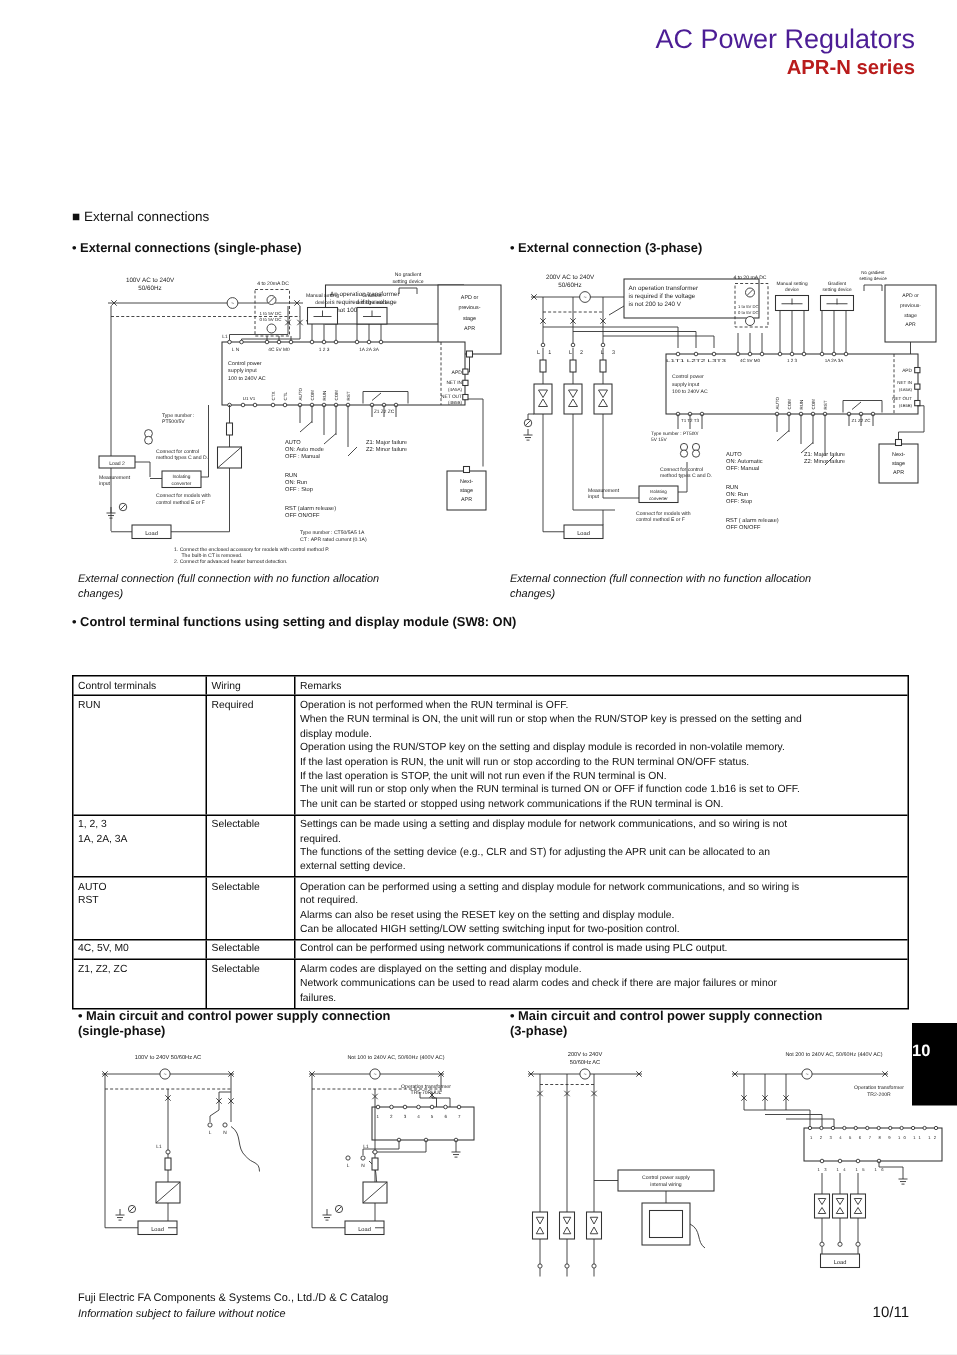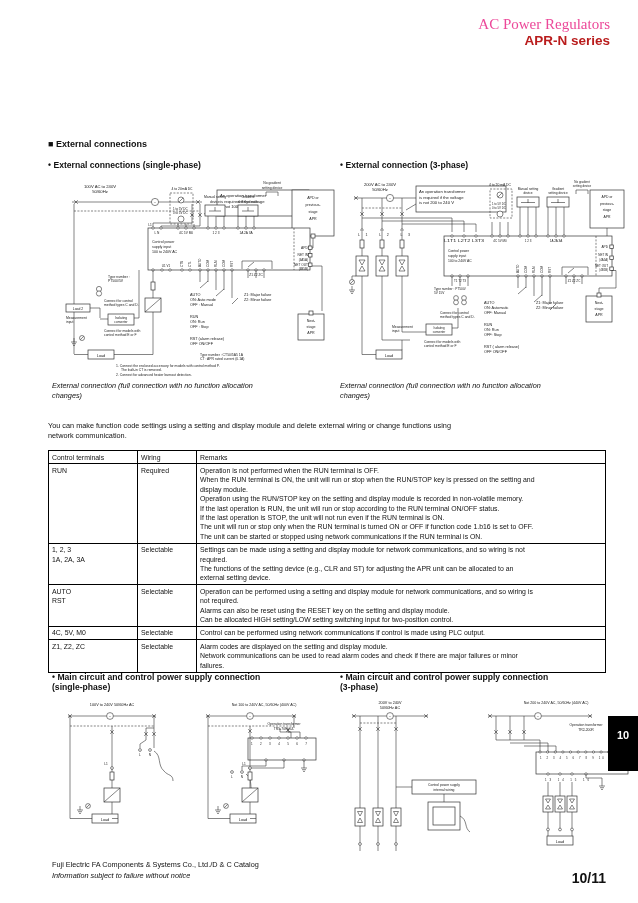--- a/index.html
+++ b/index.html
@@ -1,36 +1,36 @@
 <!DOCTYPE html>
 <html><head>
 <meta charset="utf-8">
 <style>
   html,body{margin:0;padding:0;background:#e8e8e8;}
   .page{position:relative;width:638px;height:903px;background:#ffffff;margin:0 auto;
         font-family:"Liberation Sans",sans-serif;color:#111;overflow:hidden;}
   .abs{position:absolute;}
-  .title1{font-size:15px;color:#ec4899;font-family:Liberation Serif, serif;}
+  .title1{font-size:18px;color:#4c1d95;}
   .title2{font-size:13.5px;font-weight:bold;color:#b91c1c;}
-  .sect-head{font-size:9px;font-weight:bold;}
+  .sect-head{font-size:9px;font-weight:normal;}
   .sub-head{font-size:8.6px;font-weight:bold;white-space:pre-line;}
   .caption{font-size:7.3px;line-height:9.6px;white-space:pre-line;font-style:italic;}
   .intro{font-size:7.3px;line-height:10px;white-space:pre-line;}
   .tbl{position:absolute;left:48px;top:450px;width:556px;border:1px solid #000;border-top:1.6px solid #000;
        font-size:6.9px;line-height:9.4px;}
   .trow{display:flex;border-top:1px solid #000;}
   .trow:first-child{border-top:none;}
   .c1{width:82px;min-width:82px;padding:1.5px 3px;border-right:1px solid #000;white-space:pre-line;}
   .c2{width:52px;min-width:52px;padding:1.5px 3px;border-right:1px solid #000;}
   .c3{flex:1;padding:1.5px 3px;white-space:pre-line;}
   .footer-co{font-size:7.3px;}
   .footer-note{font-size:7.3px;font-style:italic;}
-  .pageno{font-size:14px;font-weight:bold;text-align:center;}
+  .pageno{font-size:10px;font-weight:normal;text-align:center;}
   .tab10{position:absolute;left:608px;top:682px;width:30px;height:55px;background:#000;color:#fff;
-         font-size:11px;font-weight:bold;text-align:center;padding-top:13px;box-sizing:border-box;margin-top:34px;}
+         font-size:11px;font-weight:bold;padding-top:13px;box-sizing:border-box;}
   svg{overflow:visible;}
   svg text{font-family:"Liberation Sans",sans-serif;fill:#222;}
   .ln{stroke:#333;stroke-width:0.6;fill:none;}
   .lnd{stroke:#333;stroke-width:0.6;fill:none;stroke-dasharray:2 1.4;}
   .bx{fill:#fff;stroke:#333;stroke-width:0.7;}
   .tc{fill:#fff;stroke:#333;stroke-width:0.6;}.t42{font-size:4.2px;}.t4{font-size:4px;}.t38{font-size:3.8px;}
   .t36{font-size:3.6px;}.t34{font-size:3.4px;}.t32{font-size:3.2px;}.t3{font-size:3px;}.t28{font-size:2.8px;}
   .mid{text-anchor:middle;}.end{text-anchor:end;}
 </style>
 </head>
@@ -409,22 +409,21 @@
       <text class="t38 mid" x="49" y="178.5">Load</text>
       <path class="ln" d="M22,176.5 H36 M62,162 V172"></path>
     </g>
   </svg>
 
   <div class="abs caption" style="left:52px;top:381px;width:275px;">External connection (full connection with no function allocation
 changes)</div>
   <div class="abs caption" style="left:340px;top:381px;width:280px;">External connection (full connection with no function allocation
 changes)</div>
 
-  <div class="abs intro" style="left:48px;top:421px;width:560px;">You can make function code settings using a setting and display module and delete external wiring or change functions using
-network communication.</div>
+  <div class="abs sub-head" style="left:48px;top:409px;">• Control terminal functions using setting and display module (SW8: ON)</div>
 
   <div class="tbl">
     <div class="trow">
       <div class="c1" style="font-weight:normal;">Control terminals</div>
       <div class="c2">Wiring</div>
       <div class="c3">Remarks</div>
     </div>
     <div class="trow">
       <div class="c1">RUN</div>
       <div class="c2">Required</div>

